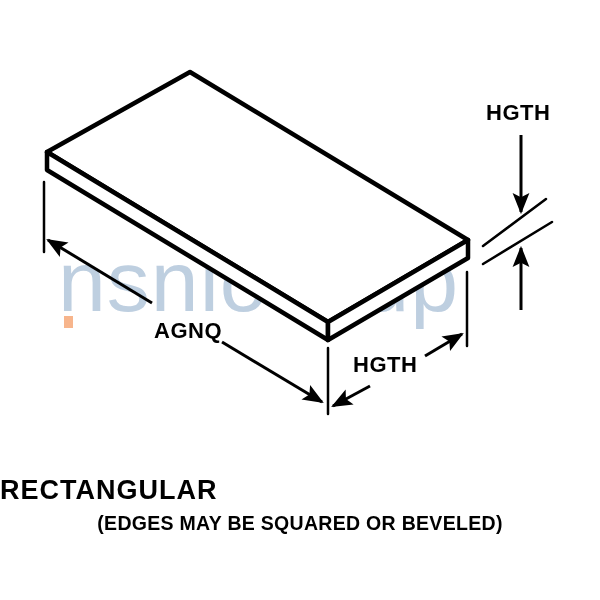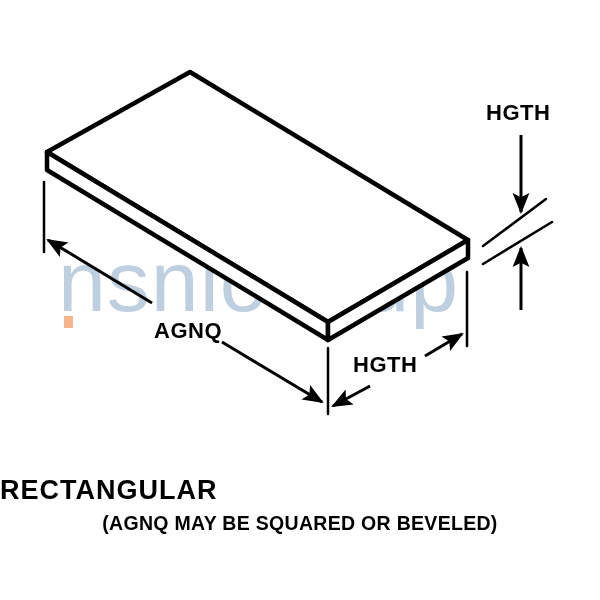--- a/index.html
+++ b/index.html
@@ -63,14 +63,14 @@
       <line x1="521" y1="135" x2="521" y2="212" marker-end="url(#arrow)"></line>
       <line x1="521" y1="310" x2="521" y2="248" marker-end="url(#arrow)"></line>
     </g>
   </svg>
 
   <div class="label dim-hgth">HGTH</div>
   <div class="label dim-agnq">AGNQ</div>
   <div class="label dim-adec">HGTH</div>
 
   <div class="label title">RECTANGULAR</div>
-  <div class="label subtitle">(AGNQ MAY BE SQUARED OR BEVELED)</div>
+  <div class="label subtitle">(EDGES MAY BE SQUARED OR BEVELED)</div>
 </div>
 
 </body></html>

